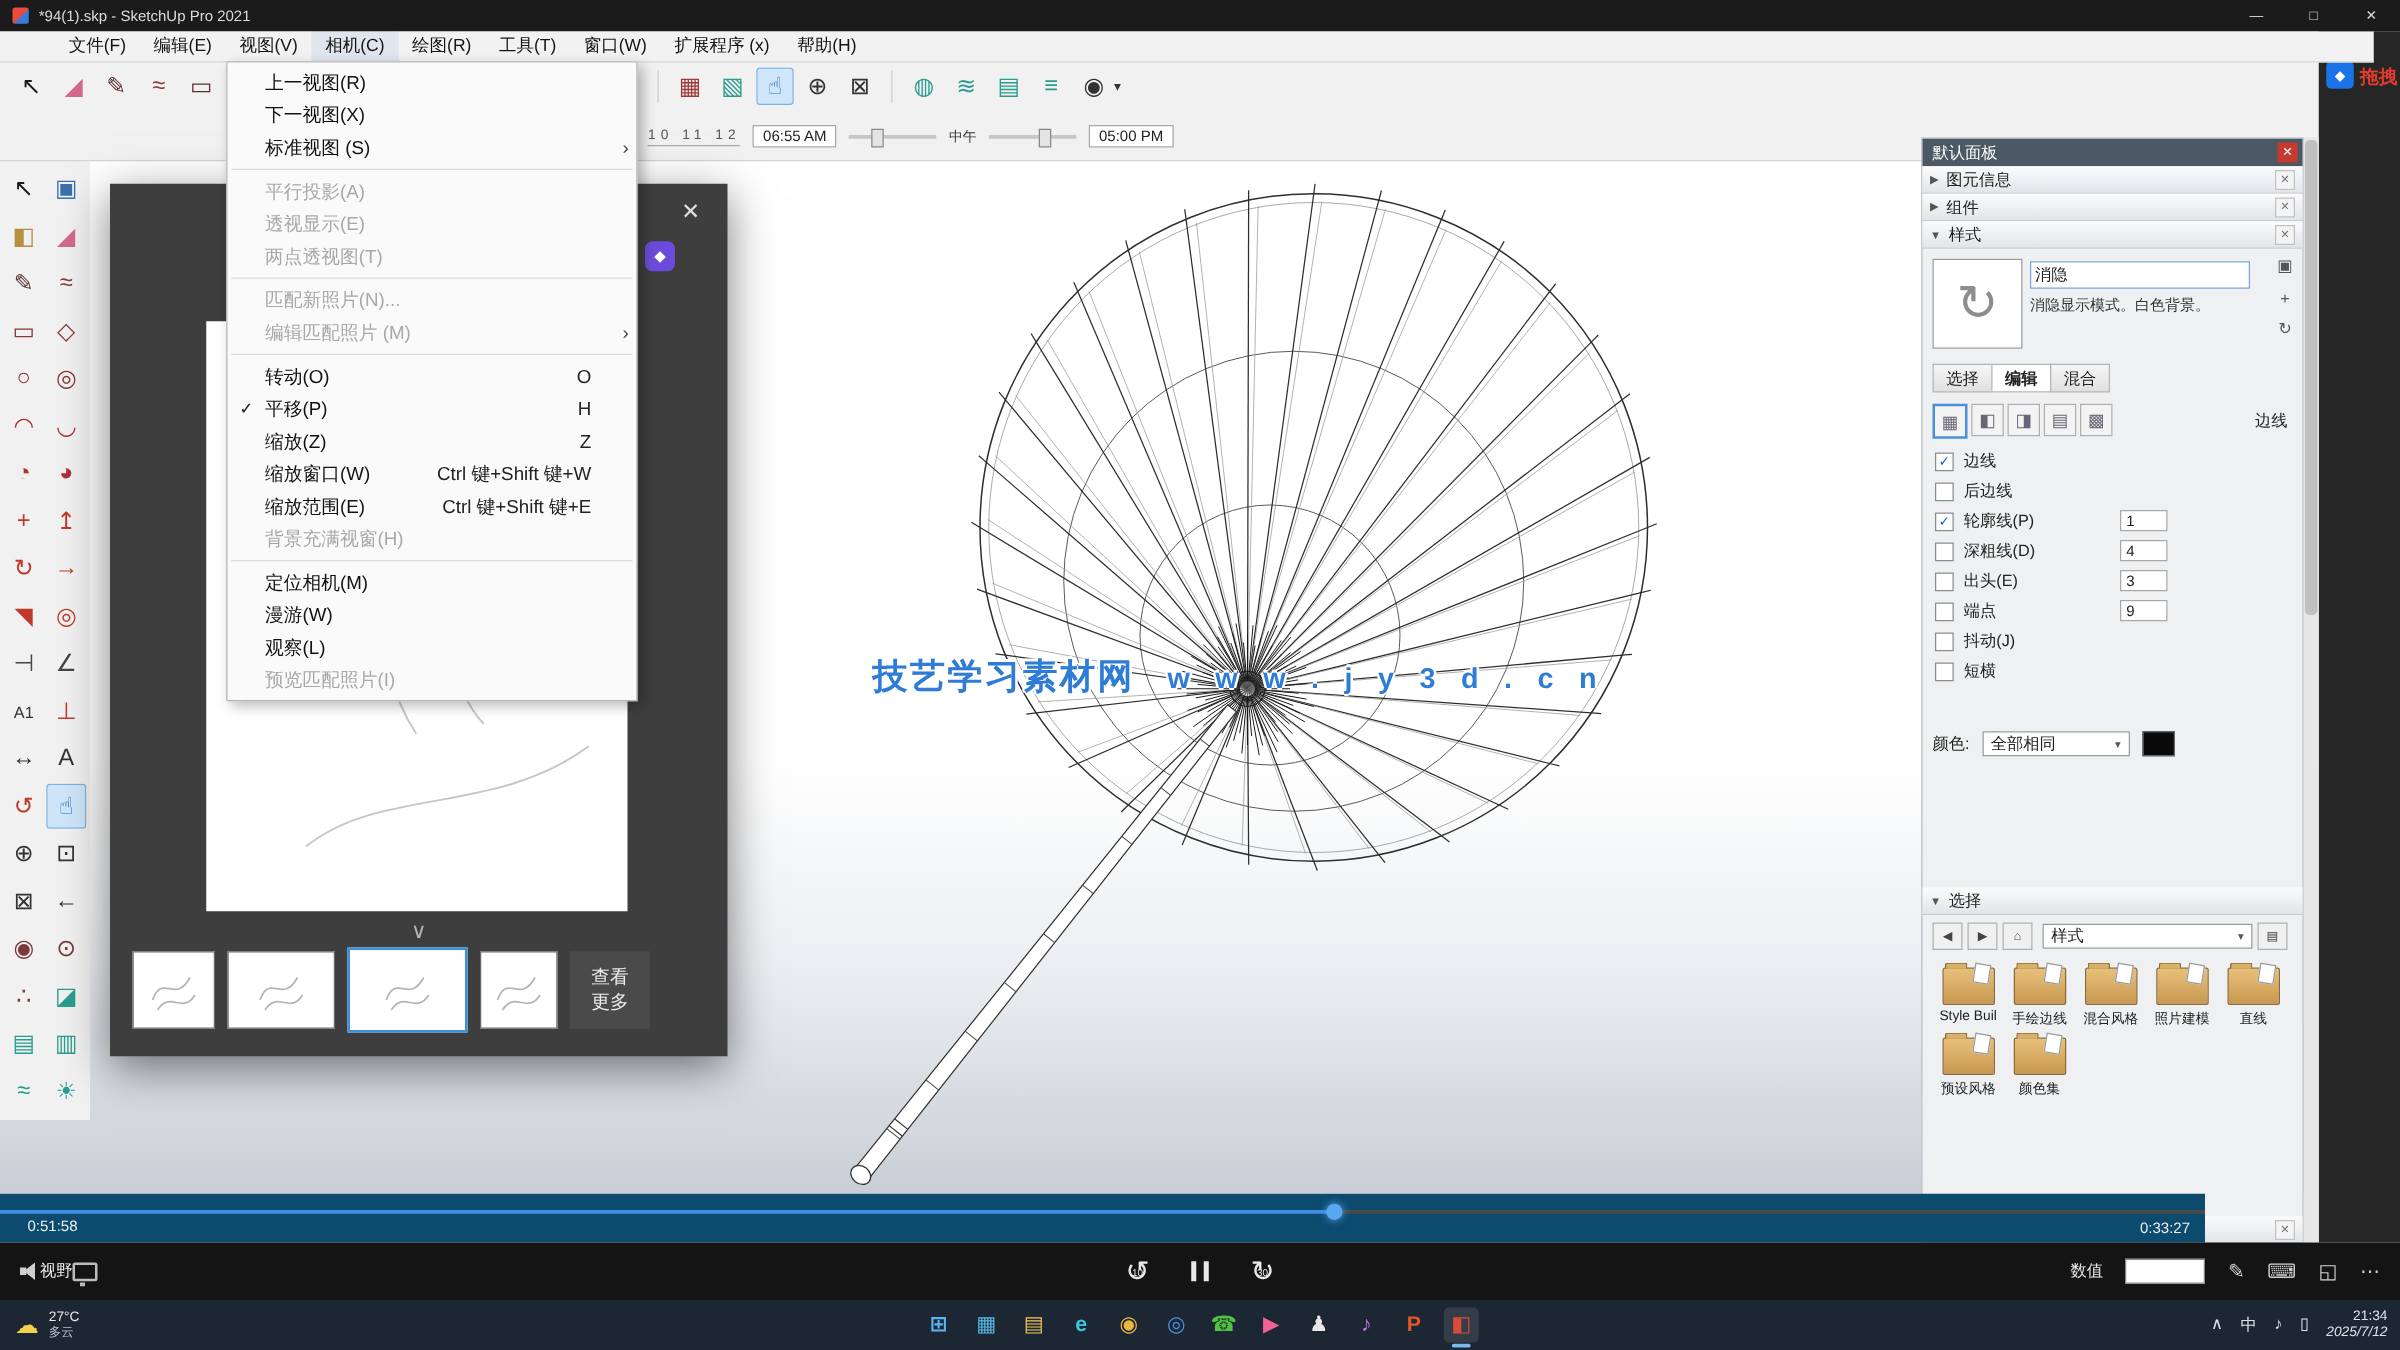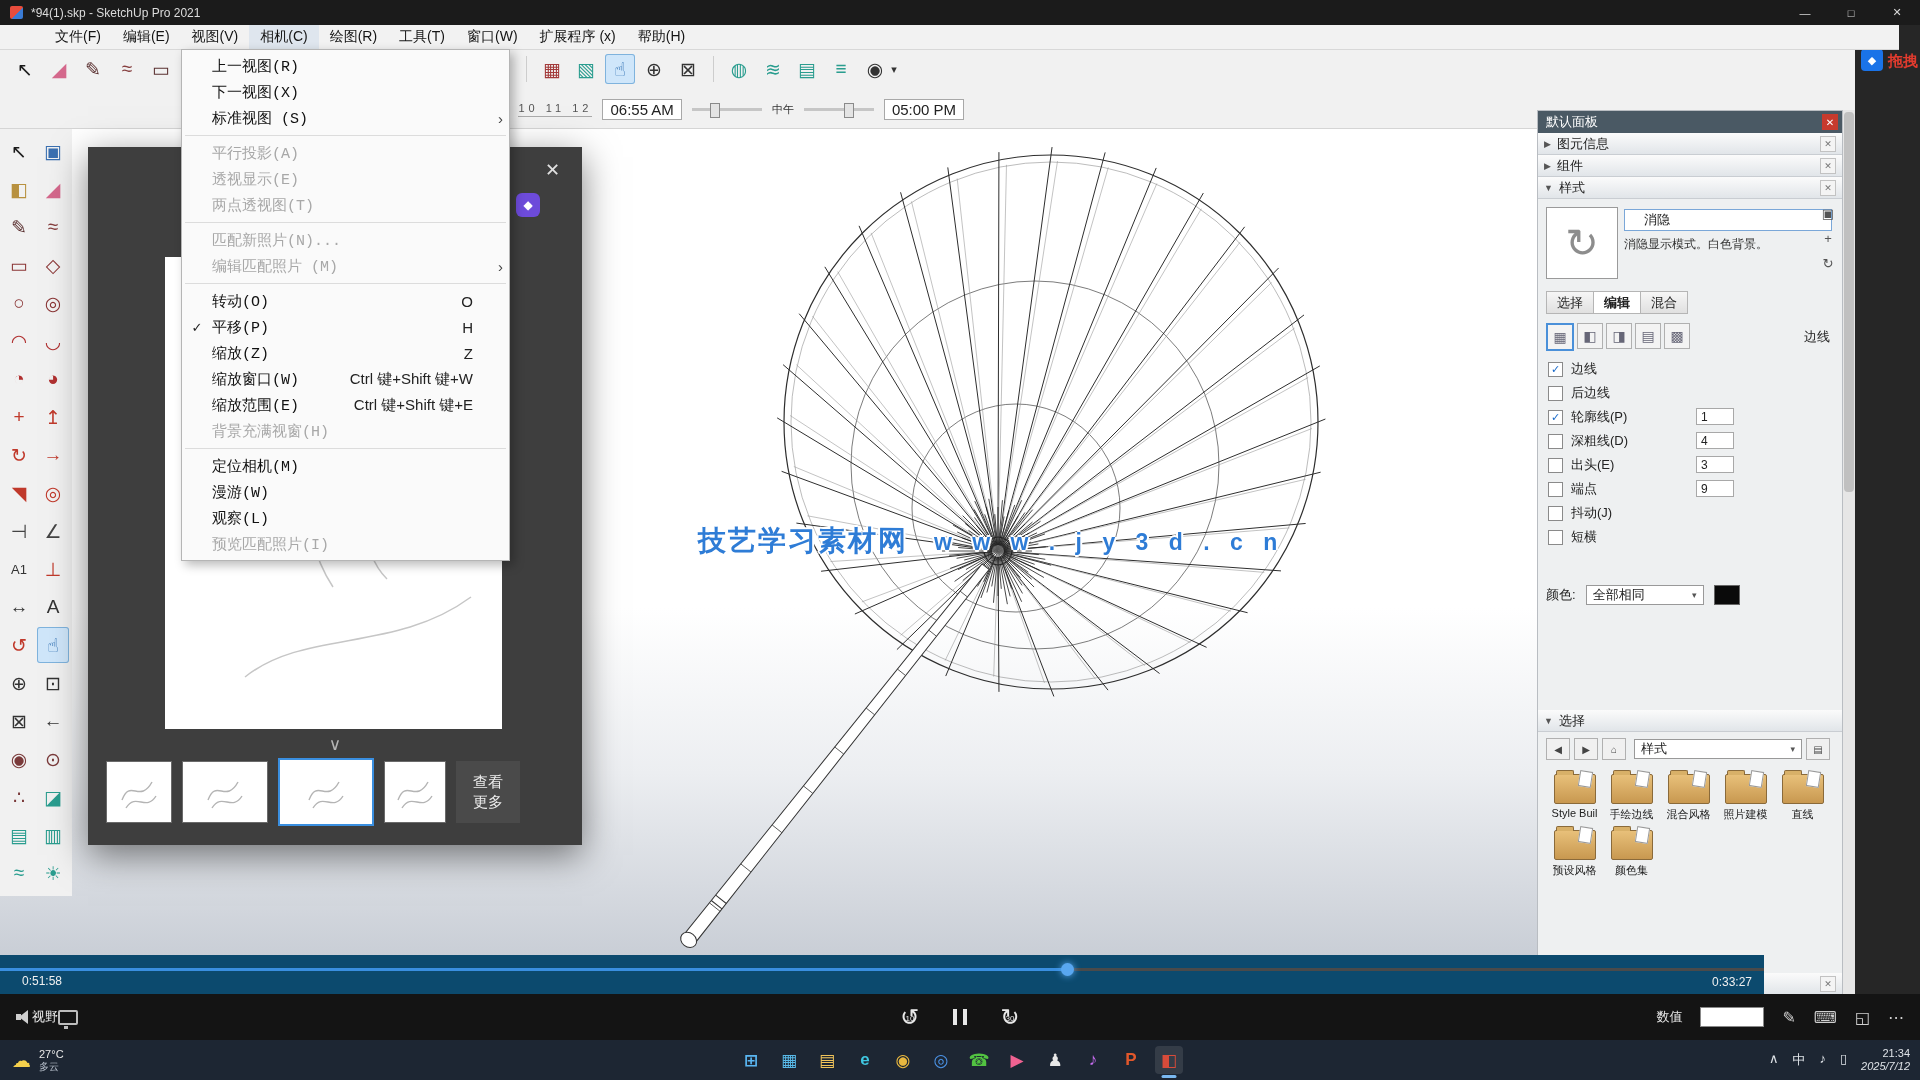--- a/index.html
+++ b/index.html
@@ -24,21 +24,21 @@
            border-bottom:1px solid #d5d5d5;z-index:5;}
   #toolbar-icons{display:flex;align-items:center;padding:5px 0 0 10px;gap:4px;}
   .tbtn{width:30px;height:30px;display:flex;align-items:center;justify-content:center;font-size:19px;border-radius:3px;}
   .tbtn.narrow{width:12px;font-size:11px;margin-left:-6px;}
   .tbtn.active{background:#cfe6fa;box-shadow:inset 0 0 0 1px #7fb3dd;}
   .tb-divider{width:1px;height:26px;background:#cdcdcd;margin:0 6px;}
   #shadow-controls{position:absolute;left:500px;top:46px;height:28px;display:flex;align-items:center;gap:10px;
                    font-size:11px;color:#333;}
   .sh-toggle{font-size:14px;color:#777;}
   .sh-ticks{letter-spacing:4px;color:#555;border-bottom:1px solid #aaa;padding-bottom:2px;}
-  .time-box{border:1px solid #a8a8a8;background:#fff;padding:1px 7px;font-size:15px;color:#222;}
+  .time-box{border:1px solid #a8a8a8;background:#fff;padding:1px 7px;font-size:12px;color:#222;}
   .slider-track{width:70px;height:3px;background:#c6c6c6;position:relative;}
   .slider-handle{position:absolute;left:18px;top:-5px;width:8px;height:13px;background:#e4e4e4;border:1px solid #8a8a8a;}
 
   
   #canvas{position:absolute;left:0;top:128px;width:1855px;height:827px;
           background:linear-gradient(#ffffff 0%,#ffffff 58%,#eceef1 78%,#c9ced6 100%);z-index:1;}
   #model-svg{position:absolute;left:0;top:0;width:1920px;height:1080px;pointer-events:none;z-index:2;}
   #watermark{position:absolute;left:698px;top:522px;display:flex;align-items:baseline;gap:26px;z-index:3;
              color:#2e7cd6;font-weight:bold;
              text-shadow:-2px 0 #fff,2px 0 #fff,0 -2px #fff,0 2px #fff;}
@@ -63,21 +63,21 @@
   .thumb{height:60px;background:#fff;border:1px solid #6a6a6a;display:flex;align-items:center;justify-content:center;}
   .thumb.selected{border:2px solid #3a8fe0;height:64px;}
   #more-btn{width:64px;height:62px;background:#4a4a4a;color:#ececec;font-size:15px;display:flex;flex-direction:column;
             align-items:center;justify-content:center;line-height:1.35;}
 
   
   #camera-menu{position:absolute;left:181px;top:49px;width:327px;background:#fafafa;border:1px solid #b5b5b5;
                box-shadow:4px 4px 10px rgba(0,0,0,.28);padding:3px 0;font-size:15px;color:#111;z-index:50;}
   .cm-item{height:26px;display:flex;align-items:center;padding-right:6px;}
   .cm-check{width:30px;text-align:center;font-size:13px;color:#222;flex:none;}
-  .cm-label{flex:1;white-space:nowrap;font-family:Liberation Mono, monospace;}
+  .cm-label{flex:1;white-space:nowrap;}
   .cm-shortcut{color:#222;margin-right:16px;white-space:nowrap;}
   .cm-arrow{width:14px;color:#444;text-align:right;}
   .cm-item.disabled .cm-label,.cm-item.disabled .cm-shortcut{color:#a8a8a8;}
   .cm-item.highlight{background:#a6d0f5;}
   .cm-sep{height:1px;background:#dcdcdc;margin:4px 3px;}
 
   
   #right-panel{position:absolute;left:1537px;top:110px;width:306px;height:884px;background:#eef0f1;
                border:1px solid #b9bdc2;box-sizing:border-box;font-size:13px;color:#222;z-index:12;}
   #rp-header{height:22px;background:#4a5964;color:#fff;display:flex;align-items:center;padding:0 4px 0 8px;font-size:13px;}
@@ -86,21 +86,21 @@
   .rp-sec{height:22px;background:linear-gradient(#fbfbfb,#e1e5e9);border-bottom:1px solid #c9cdd2;
           display:flex;align-items:center;padding:0 6px;gap:6px;box-sizing:border-box;}
   .rp-sec .arrow{font-size:9px;color:#555;}
   .rp-sec .seclabel{font-size:13px;}
   .rp-sec .secx{margin-left:auto;color:#777;font-size:9px;border:1px solid #c2c2c2;background:#f4f4f4;
                 width:14px;height:14px;display:flex;align-items:center;justify-content:center;}
   #styles-body{position:relative;height:511px;}
   .style-thumb{position:absolute;left:8px;top:8px;width:70px;height:70px;background:#fff;border:1px solid #9a9a9a;
                display:flex;align-items:center;justify-content:center;font-size:40px;color:#8d8d8d;}
   .name-input{position:absolute;left:86px;top:10px;width:168px;height:20px;border:1px solid #7aa7d8;background:#fff;
-              font-size:13px;line-height:20px;padding:0 19px;}
+              font-size:13px;line-height:20px;padding:0 3px;}
   .style-desc{position:absolute;left:86px;top:38px;width:196px;font-size:12px;color:#333;line-height:1.3;}
   .side-icons{position:absolute;right:5px;top:6px;display:flex;flex-direction:column;gap:9px;align-items:center;}
   .sicon{width:18px;height:16px;font-size:13px;color:#555;display:flex;align-items:center;justify-content:center;}
   #style-tabs{position:absolute;left:8px;top:92px;display:flex;}
   .stab{height:21px;border:1px solid #b5b5b5;background:linear-gradient(#f6f6f6,#e0e0e0);display:flex;align-items:center;
         justify-content:center;font-size:13px;padding:0 10px;margin-right:-1px;}
   .stab.active{background:#fff;font-weight:bold;}
   #edit-icon-row{position:absolute;left:8px;right:8px;top:124px;display:flex;align-items:center;}
   .eicon{width:24px;height:24px;border:1px solid #b0b0b0;background:#f3f3f3;display:flex;align-items:center;
          justify-content:center;font-size:14px;color:#667;margin-right:3px;}

